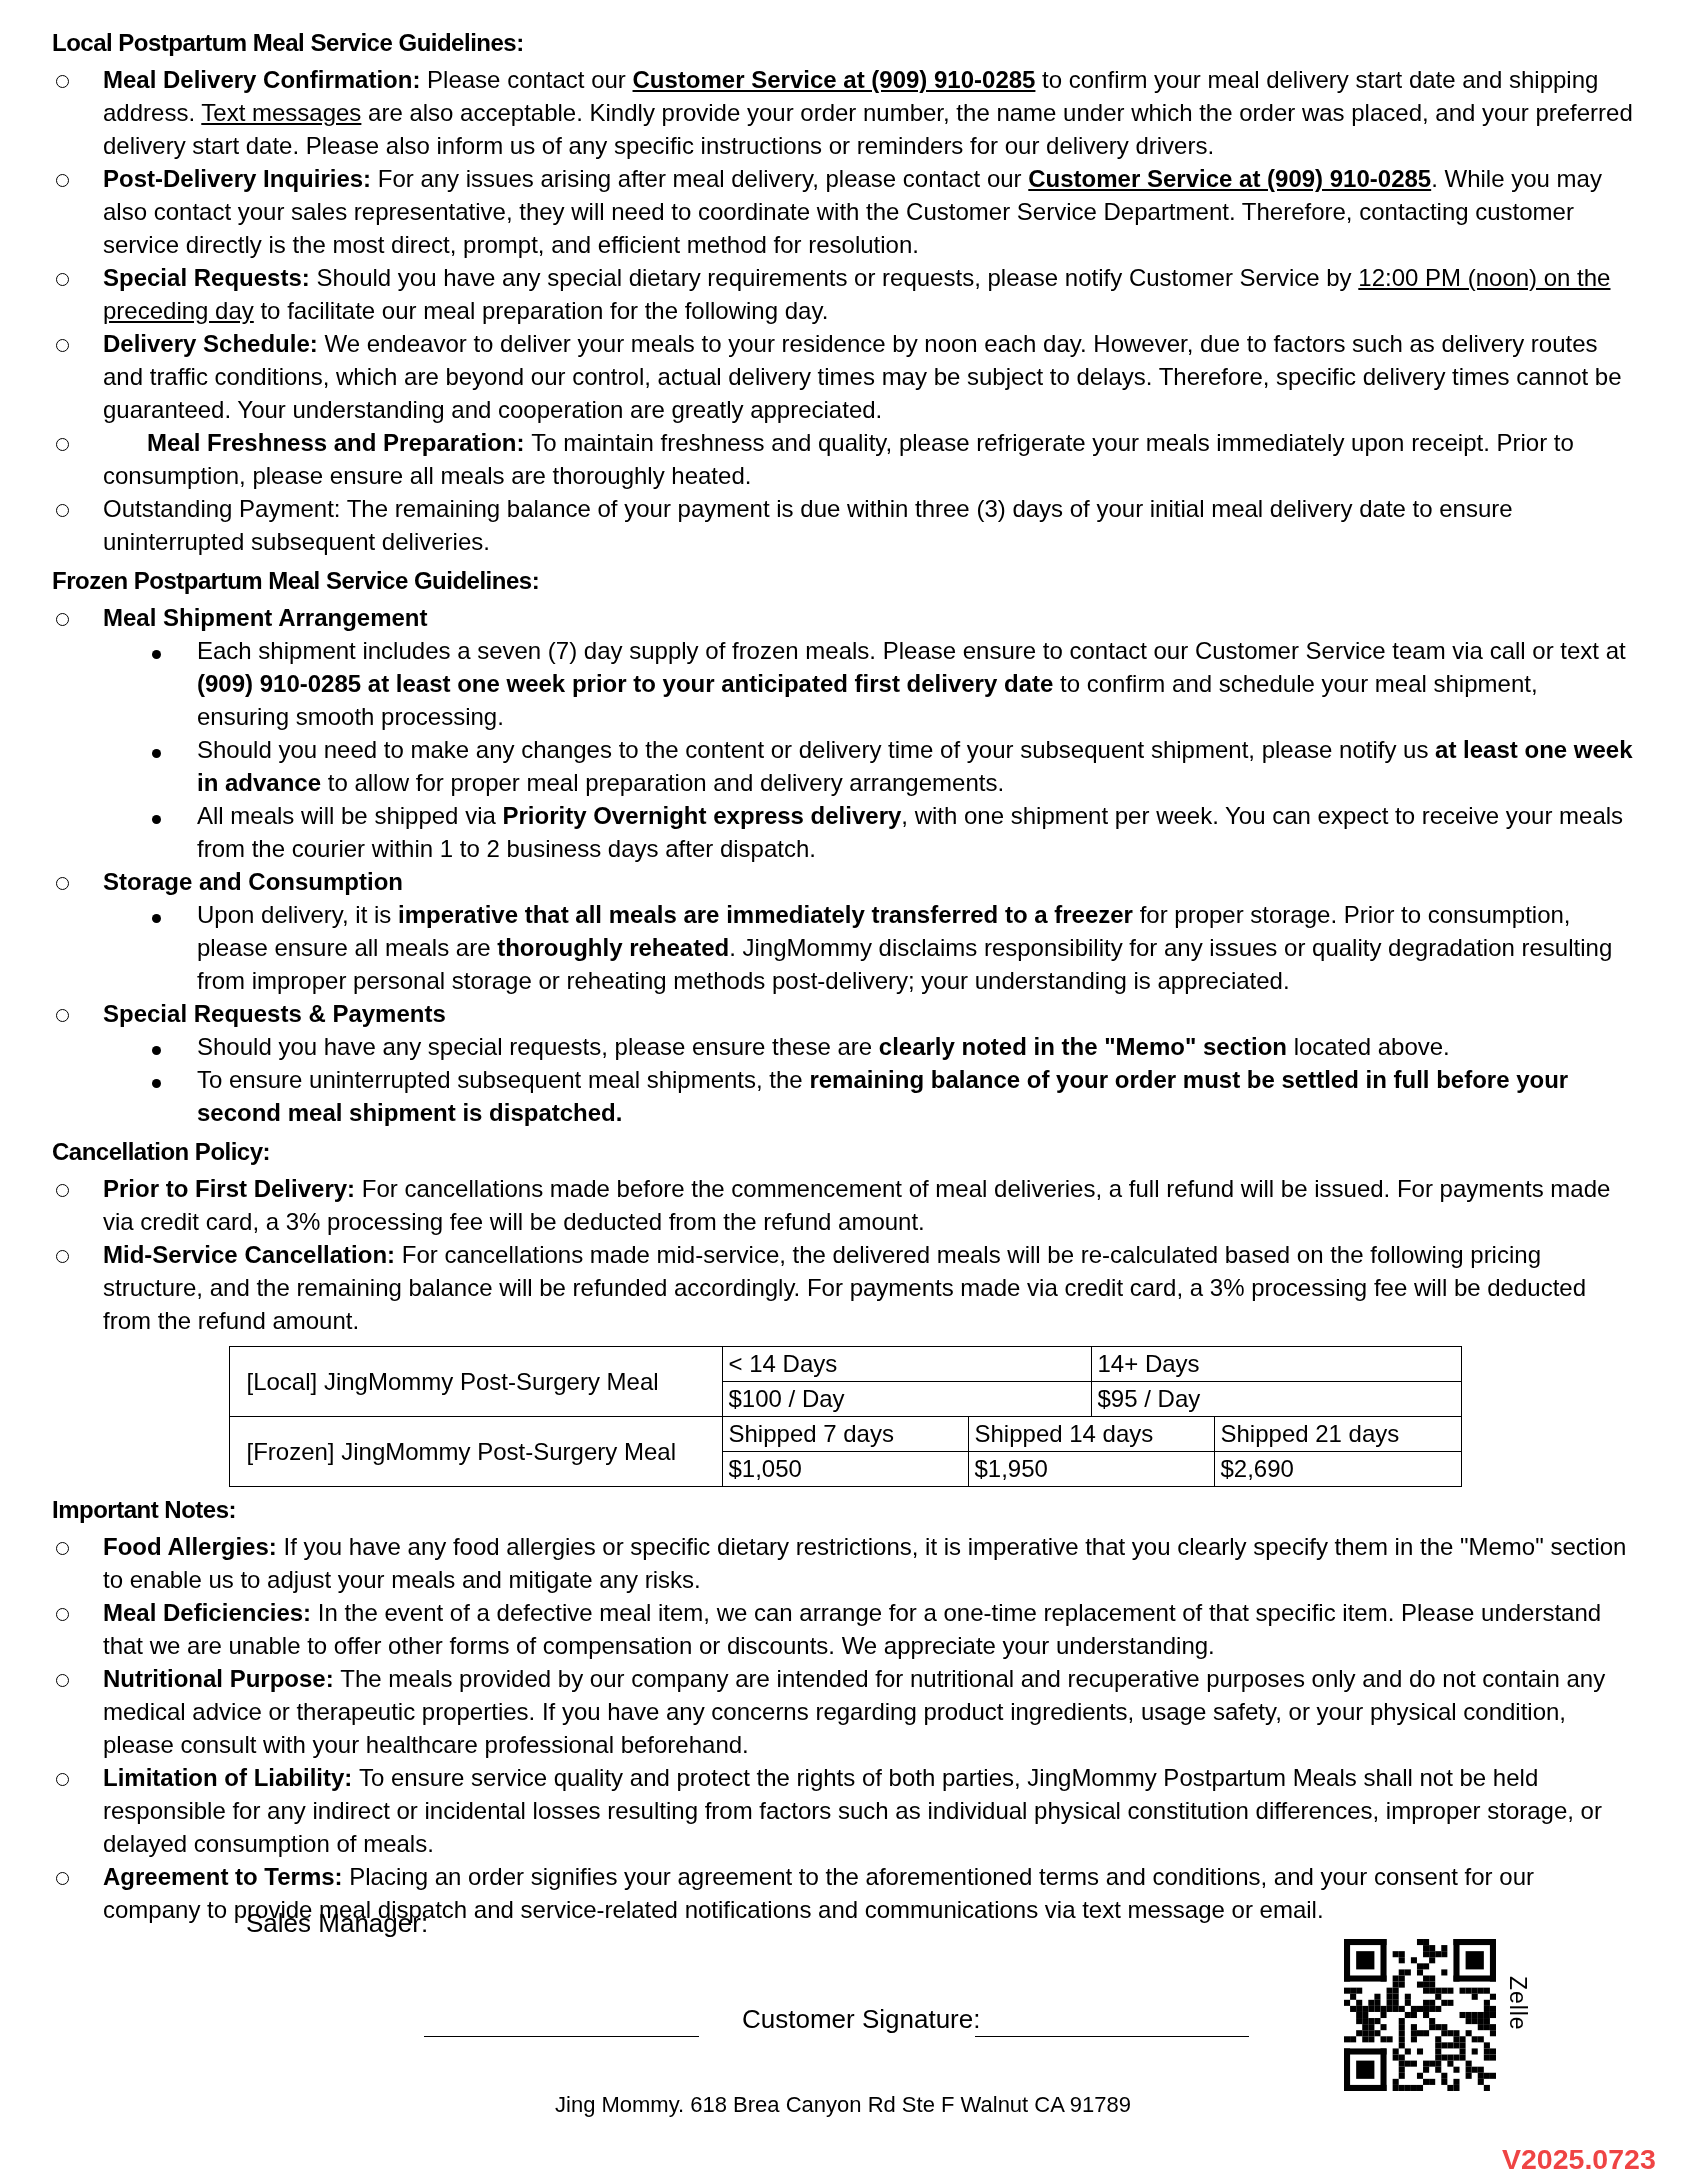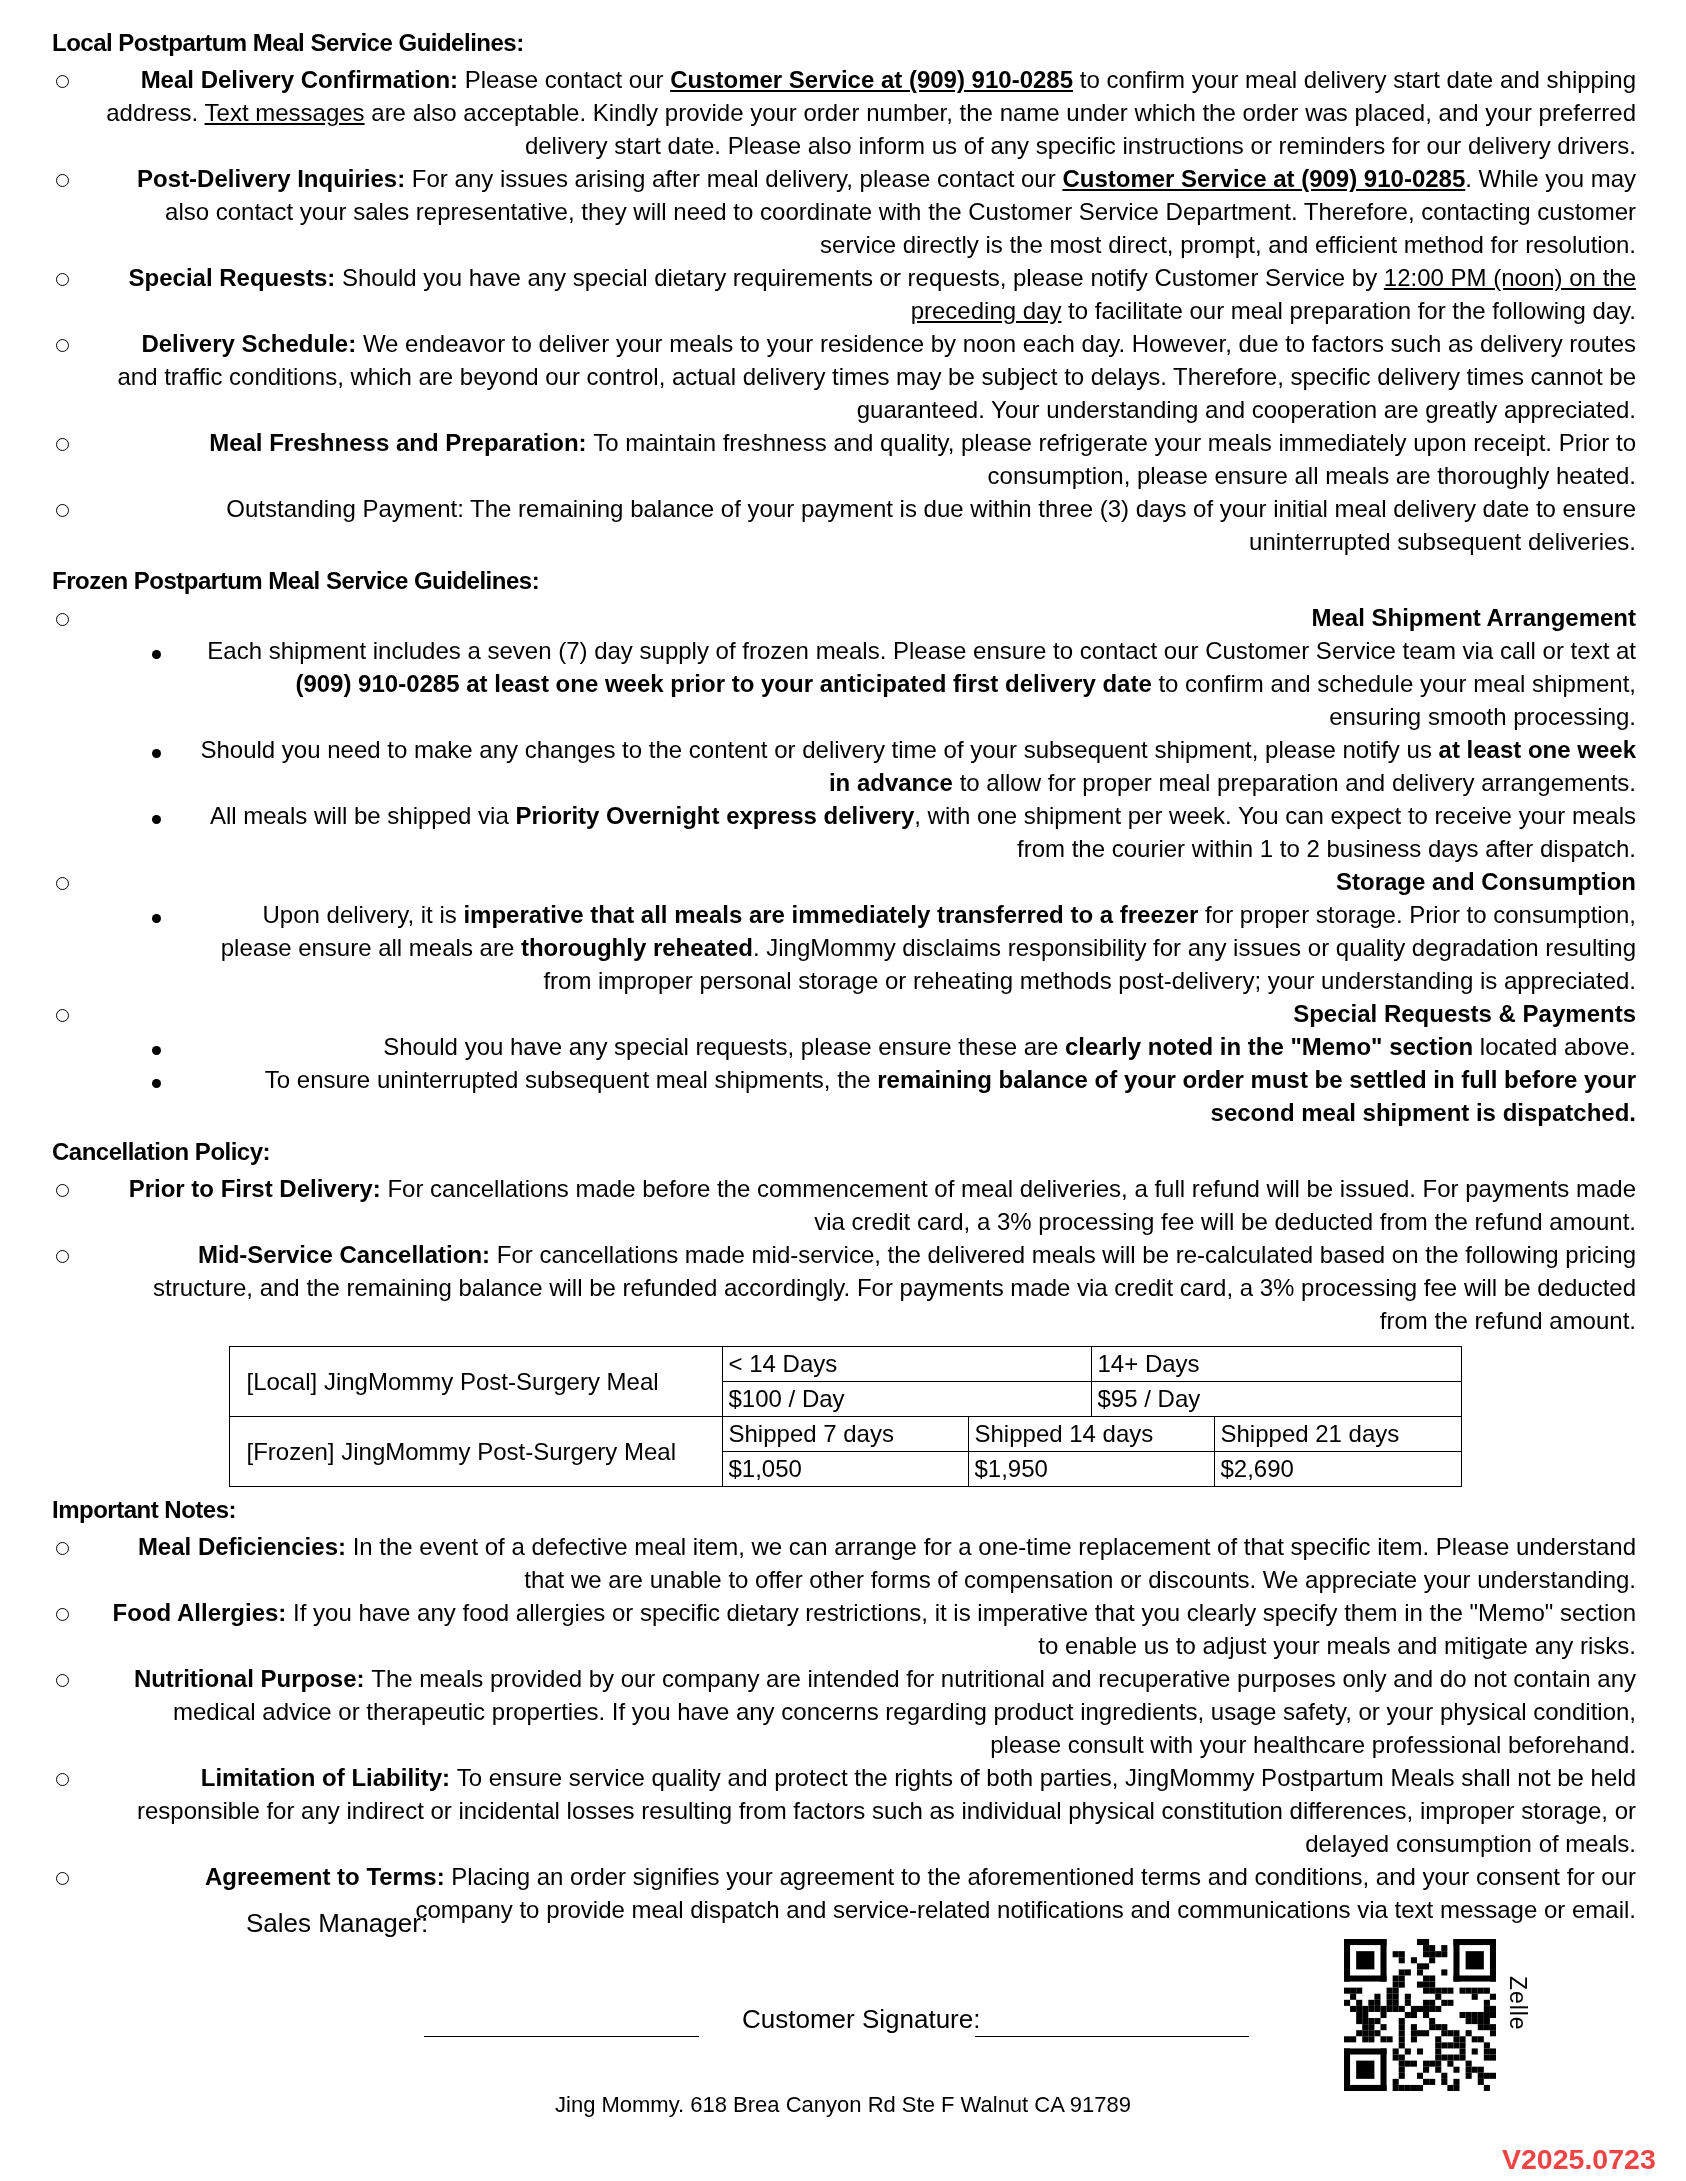--- a/index.html
+++ b/index.html
@@ -9,21 +9,21 @@
     font-family:"Liberation Sans", sans-serif; color:#000; overflow:hidden;
   }
   .content { position:absolute; left:52px; top:27.5px; width:1584px; }
   h1 { font-size:24px; font-weight:bold; line-height:1.18; margin:1.8px 0 5.5px 0; letter-spacing:-0.5px; }
   h1.gap { margin-top:9.2px; }
   .bullet { display:flex; font-size:24px; line-height:33px; }
   .sub { padding-left:94px; }
   .mcol { flex:0 0 51px; }
   .o { display:inline-block; width:13px; height:13px; border:1.8px solid #000; border-radius:50%; margin:9.2px 0 0 3.7px; }
   .dot { display:inline-block; width:9.2px; height:9.2px; background:#000; border-radius:50%; margin:12px 0 0 5.5px; }
-  .btext { flex:1;text-align:right; }
+  .btext { flex:1; }
   table.pricing { border-collapse:collapse; margin:9.2px 0 1.8px 177px; table-layout:fixed; }
   table.pricing td { border:1.8px solid #000; font-size:24px; height:35px; text-align:left; padding:0.9px 5.5px; }
   td.rowlabel { text-align:left !important; padding-left:16.5px !important; }
   .abs { position:absolute; }
   .sig-label { font-size:26px; }
   .sig-line { border-bottom:1.8px solid #000; height:1.8px; }
   .footer { position:absolute; top:2092px; left:0; width:100%; text-align:center; font-size:22px; }
   .zelle { position:absolute; left:1504px; top:1976px; font-size:23px; writing-mode:vertical-rl; letter-spacing:0.9px; }
   .version { position:absolute; left:1502px; top:2143px; font-size:28.5px; font-weight:bold; color:#ef4444; }
   #qr-wrap { position:absolute; left:1344px; top:1939px; width:152px; height:152px; }
@@ -142,25 +142,25 @@
         <td colspan="2">$1,950</td>
         <td colspan="2">$2,690</td>
       </tr>
     </tbody>
       </table>
 
     <h1 class="gap">Important Notes:</h1>
 
     <div class="bullet">
       <span class="mcol"><span class="o"></span></span>
+      <div class="btext"><span style="font-weight: bold;">Food Allergies: </span><span>If you have any food allergies or specific dietary restrictions, it is imperative that you clearly specify them in the "Memo" section to enable us to adjust your meals and mitigate any risks.</span></div>
+    </div>
+    <div class="bullet">
+      <span class="mcol"><span class="o"></span></span>
       <div class="btext"><span style="font-weight: bold;">Meal Deficiencies: </span><span>In the event of a defective meal item, we can arrange for a one-time replacement of that specific item. Please understand that we are unable to offer other forms of compensation or discounts. We appreciate your understanding.</span></div>
-    </div>
-    <div class="bullet">
-      <span class="mcol"><span class="o"></span></span>
-      <div class="btext"><span style="font-weight: bold;">Food Allergies: </span><span>If you have any food allergies or specific dietary restrictions, it is imperative that you clearly specify them in the "Memo" section to enable us to adjust your meals and mitigate any risks.</span></div>
     </div>
     <div class="bullet">
       <span class="mcol"><span class="o"></span></span>
       <div class="btext"><span style="font-weight: bold;">Nutritional Purpose: </span><span>The meals provided by our company are intended for nutritional and recuperative purposes only and do not contain any medical advice or therapeutic properties. If you have any concerns regarding product ingredients, usage safety, or your physical condition, please consult with your healthcare professional beforehand.</span></div>
     </div>
     <div class="bullet">
       <span class="mcol"><span class="o"></span></span>
       <div class="btext"><span style="font-weight: bold;">Limitation of Liability: </span><span>To ensure service quality and protect the rights of both parties, JingMommy Postpartum Meals shall not be held responsible for any indirect or incidental losses resulting from factors such as individual physical constitution differences, improper storage, or delayed consumption of meals.</span></div>
     </div>
     <div class="bullet">

